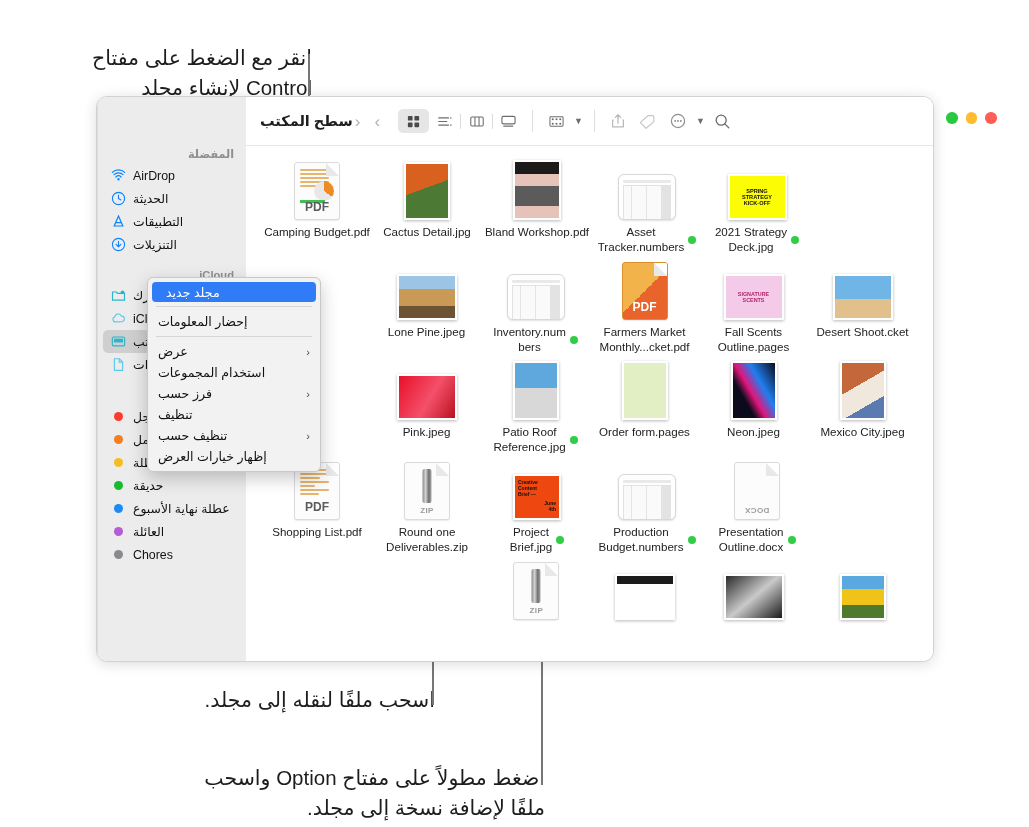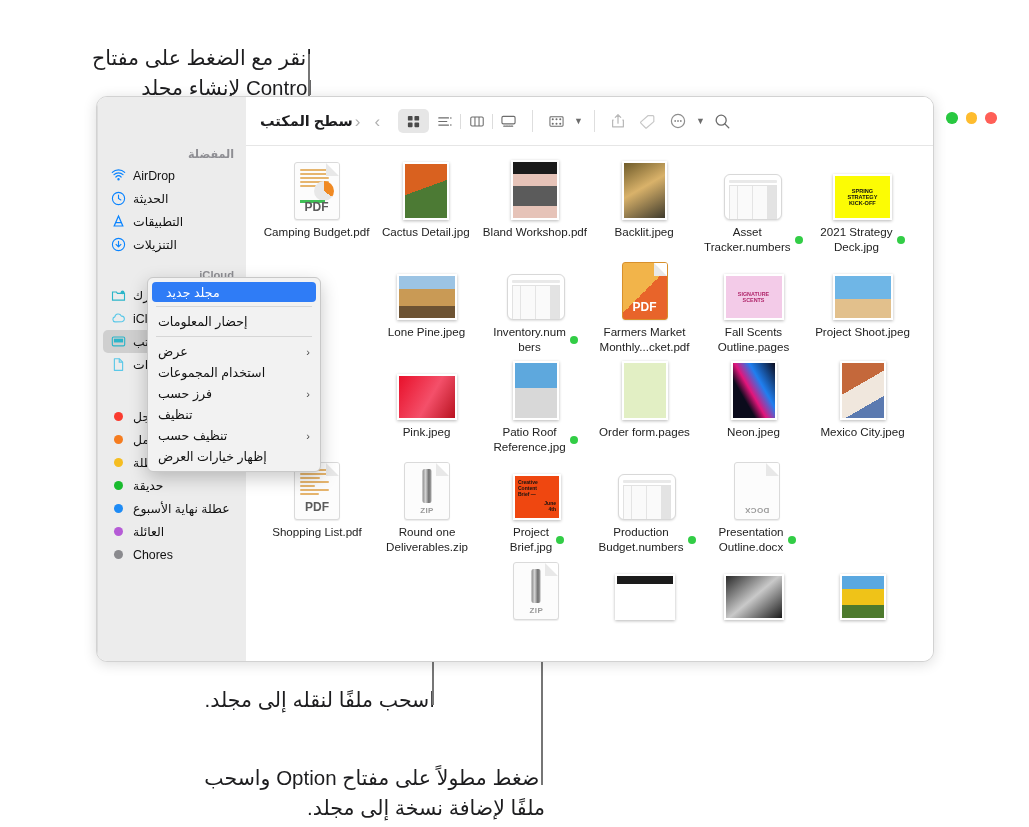--- a/index.html
+++ b/index.html
@@ -420,26 +420,20 @@
         </div>
         <div class="cell">
           <div class="thumb">
             <div class="photo" style="width:44px;height:56px;background:linear-gradient(180deg,#1b1b1b 0 22%,#e6c3b8 22% 42%,#5b5b5b 42% 78%,#e6c3b8 78% 100%);"></div>
           </div>
           <div class="cap">Bland
 Workshop.pdf</div>
         </div>
         <div class="cell">
           <div class="thumb">
-            <div class="photo" style="width:41px;height:55px;background:linear-gradient(150deg,#6e5b2a,#d9b26a 45%,#3e3a2c);"></div>
-          </div>
-          <div class="cap">Backlit.jpeg</div>
-        </div>
-        <div class="cell">
-          <div class="thumb">
             <div class="sheetdoc">
                 <div class="hdr"></div>
                 <div class="sheetgrid"></div>
               </div>
           </div>
           <div class="cap">
             <span class="capline">
                 <span style="white-space:pre-line">Asset
 Tracker.numbers</span>
                 <span class="tagdot"></span>
@@ -499,21 +493,21 @@
               <span style="font-size:5.4px;font-weight:700;color:#b0256a;text-align:center;line-height:6px;">SIGNATURE<br>SCENTS</span>
             </div>
           </div>
           <div class="cap">Fall Scents
 Outline.pages</div>
         </div>
         <div class="cell">
           <div class="thumb">
             <div class="photo" style="width:56px;height:42px;background:linear-gradient(180deg,#6fb6e6 0 55%,#e2c08c 55% 100%);"></div>
           </div>
-          <div class="cap">Project Shoot.jpeg</div>
+          <div class="cap">Desert Shoot.cket</div>
         </div>
       </div>
 
       <div class="row" style="padding-left:110px;">
         <div class="cell">
           <div class="thumb">
             <div class="photo" style="width:56px;height:42px;background:linear-gradient(120deg,#e8102a,#f4506a 55%,#b8121f);"></div>
           </div>
           <div class="cap">Pink.jpeg</div>
         </div>

